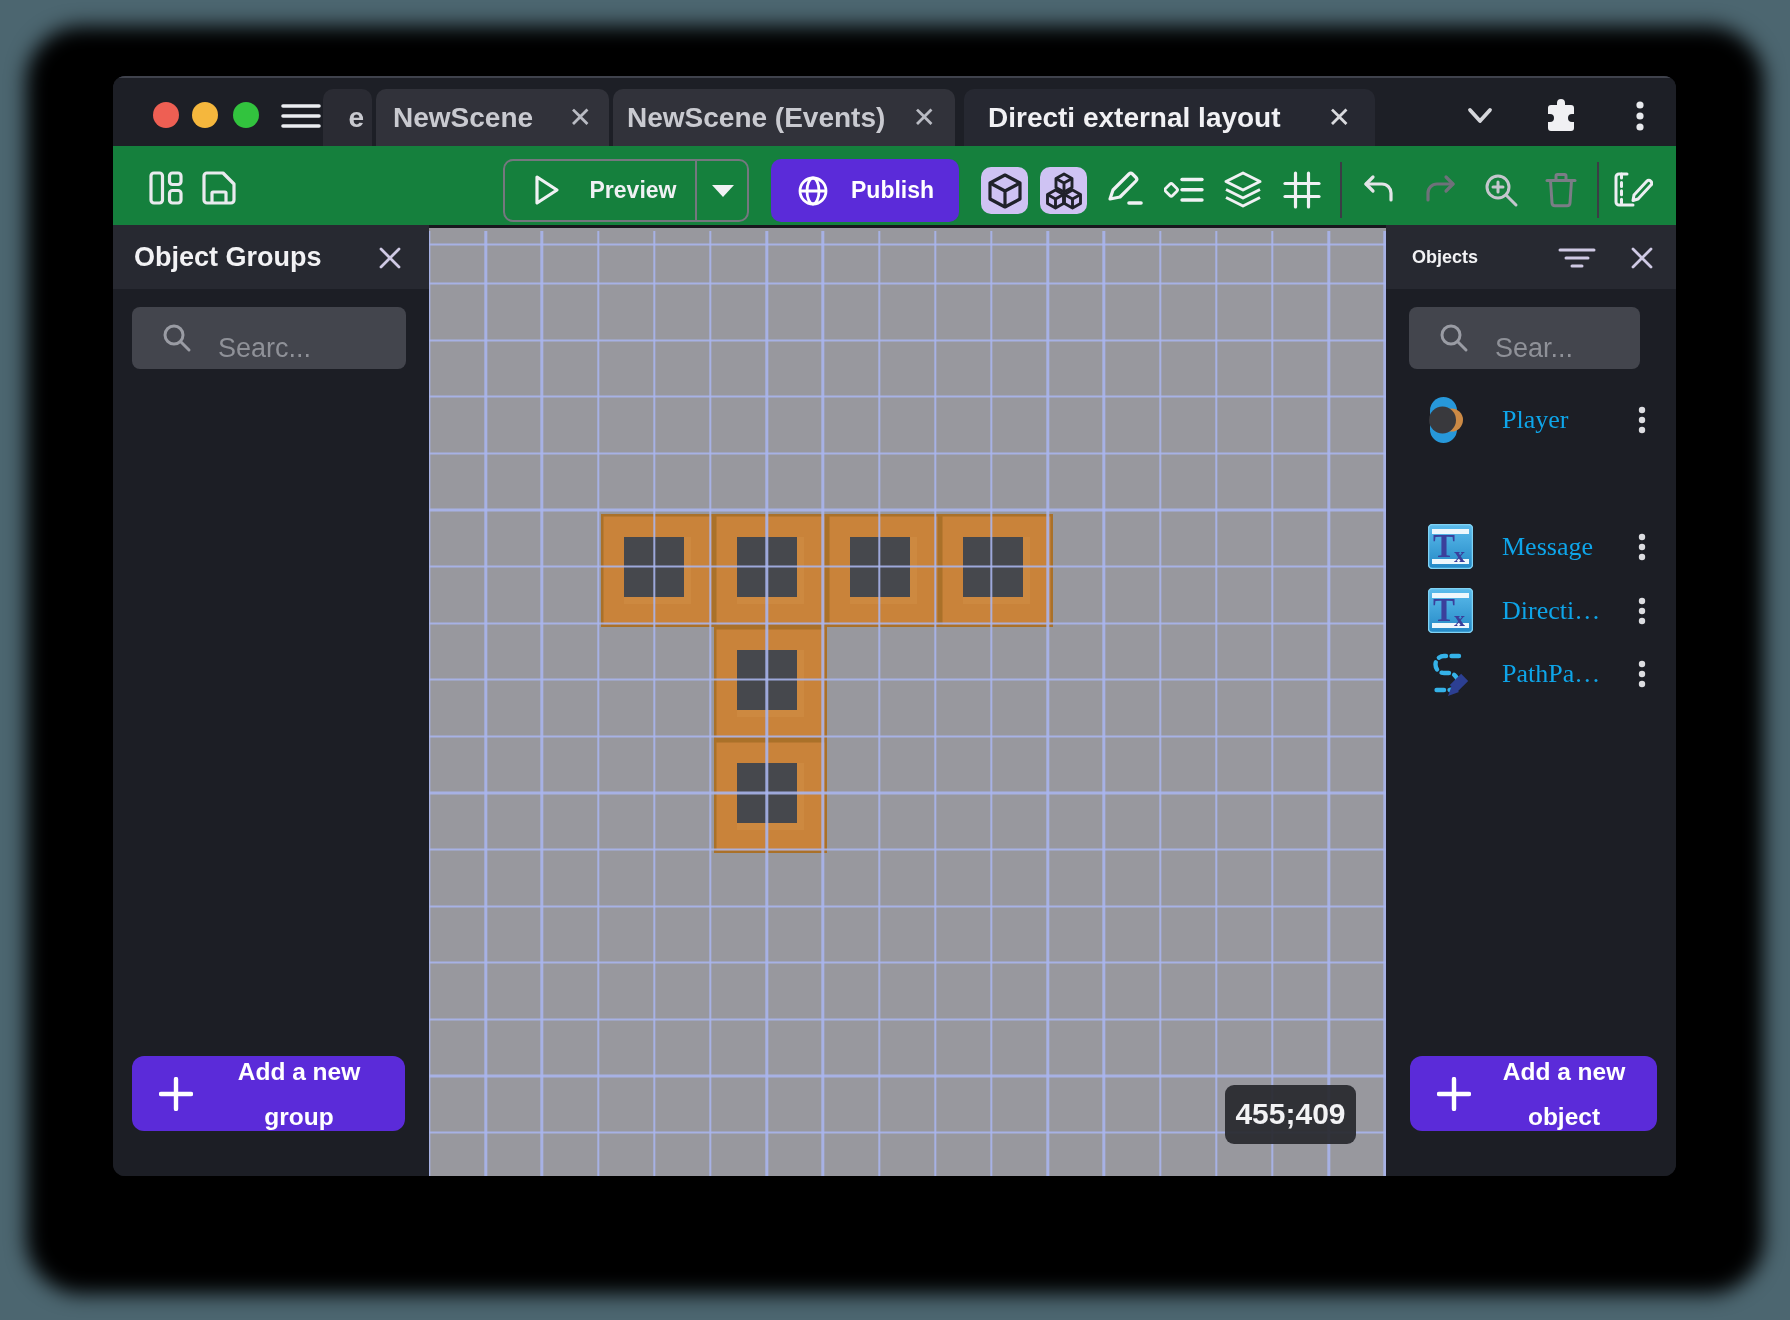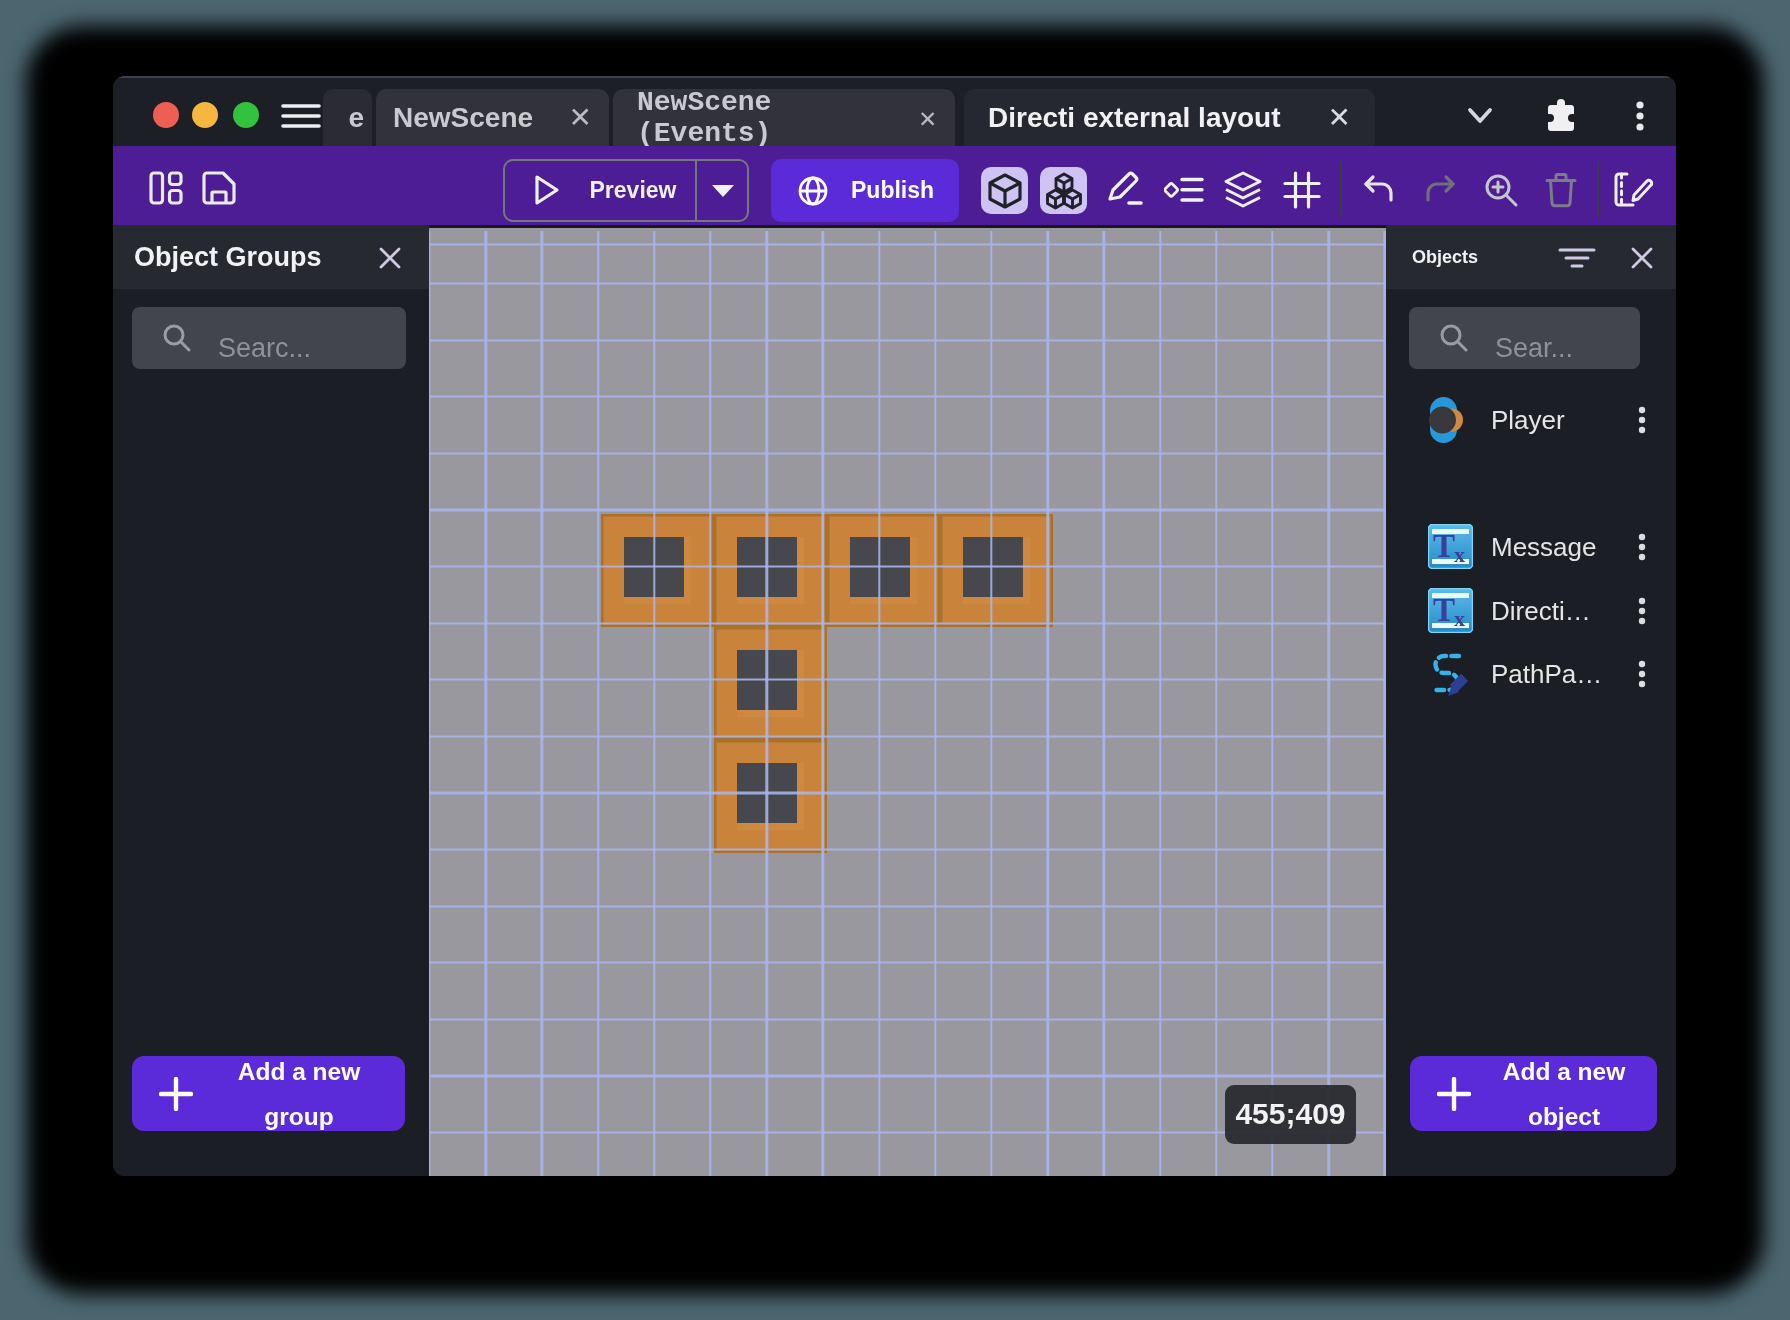--- a/index.html
+++ b/index.html
@@ -10,21 +10,21 @@
   .abs { position:absolute; }
 
   
   .titlebar { position:absolute; left:0; top:0; width:100%; height:70px; background:#1d1f26; }
   .dot { position:absolute; top:26px; width:26px; height:26px; border-radius:50%; }
   .tab { position:absolute; top:13px; height:57px; border-radius:10px 10px 0 0; background:#31323a;
          display:flex; align-items:center; color:#c9cad0; font-weight:bold; font-size:28px; }
   .tab .x { color:#b9bbc3; font-weight:normal; }
 
   
-  .toolbar { position:absolute; left:0; top:70px; width:100%; height:82px; background:#4c1d95; border-bottom:3px solid #b91c1c; }
+  .toolbar { position:absolute; left:0; top:70px; width:100%; height:82px; background:#15803d; border-bottom:3px solid #b91c1c; }
   .pbtn { position:absolute; width:47px; height:47px; border-radius:10px; background:#cfc3f3; display:flex; align-items:center; justify-content:center; }
   .vdiv { position:absolute; top:16px; width:2px; height:56px; background:#3b3d45; }
 
   
   .panel { position:absolute; top:149px; height:951px; background:#1c1e25; }
   .phead { position:absolute; left:0; top:0; width:100%; height:64px; background:#272931; display:flex; align-items:center;text-align:right; }
   .ptitle { color:#f2f2f4; font-weight:bold; font-size:18px; }
   .search { position:absolute; height:62px; background:#43454d; border-radius:8px; display:flex; align-items:center; }
   .search .ph { color:#8f9198; font-size:27px;margin-top:20px; }
   .addbtn { position:absolute; height:75px; background:#5b2bd9; border-radius:12px; display:flex; align-items:center; color:#fff; }
@@ -38,21 +38,21 @@
       repeating-linear-gradient(to bottom, rgba(169,181,238,0.88) 0 2.3px, transparent 2.3px 56.6px);
     background-position: -0.7px 51.5px, -0.7px 51.5px; }
   .tile { position:absolute; width:113px; height:113px; background:#cd8940; z-index:1;
           box-shadow: inset 0 0 0 2.5px #aa7129, inset 0 0 0 23px #c9833a; }
   .tile .in { position:absolute; left:23px; top:23px; width:60px; height:60px; background:#46484d; }
   .tooltip { position:absolute; z-index:4; left:796px; top:857px; width:131px; height:59px; background:rgba(40,41,46,0.93); border-radius:9px;
              color:#f2f2f4; font-weight:bold; font-size:30px; text-align:center; line-height:57px; }
 
   
   .row { position:absolute; left:0; width:100%; height:63px; }
-  .rowtxt { position:absolute; left:105px; top:50%; transform:translateY(-50%); color:#e5e5e5; font-size:26px; }
+  .rowtxt { position:absolute; left:116px; top:50%; transform:translateY(-50%); color:#0ea5e9; font-size:26px;font-family:Liberation Serif, serif; }
   .kebab { position:absolute; left:250px; top:50%; transform:translateY(-50%); width:12px; height:40px; }
 </style>
 </head>
 <body>
   <div class="blob"></div>
   <div class="win">
     <div class="abs" style="left:0;top:0;width:100%;height:2px;background:#3f424c;z-index:20;border-radius:12px 12px 0 0;"></div>
     <div class="titlebar">
       <span class="dot" style="left:40px;background:#ee5f53;"></span>
       <span class="dot" style="left:79px;background:#f5b73d;"></span>
@@ -62,21 +62,21 @@
           <line x1="2" y1="3" x2="38" y2="3"></line>
           <line x1="2" y1="13" x2="38" y2="13"></line>
           <line x1="2" y1="23" x2="38" y2="23"></line>
         </g>
       </svg>
       <div class="tab" style="left:210px;width:49px;background:#2a2b33;justify-content:flex-end;padding-right:8px;">e</div>
       <div class="tab" style="left:263px;width:233px;padding:0 17px 0 17px;justify-content:space-between;">
         <span>NewScene</span>
         <span class="x">✕</span>
       </div>
-      <div class="tab" style="left:500px;width:342px;padding:0 19px 0 24px;justify-content:space-between;font-family:Liberation Mono, monospace;">
+      <div class="tab" style="left:500px;width:342px;padding:0 19px 0 14px;justify-content:space-between;">
         <span>NewScene (Events)</span>
         <span class="x">✕</span>
       </div>
       <div class="tab" style="left:851px;width:411px;background:#262831;color:#f1f1f4;padding:0 24px;justify-content:space-between;">
         <span>Directi external layout</span>
         <span class="x" style="color:#d9dade;">✕</span>
       </div>
       <svg class="abs" style="left:1349px;top:24px;" width="36" height="32" viewBox="0 0 36 32">
         <path d="M8 10 L18 21 L28 10" stroke="#d5d6db" stroke-width="3.8" fill="none" stroke-linecap="round" stroke-linejoin="round"></path>
       </svg>

